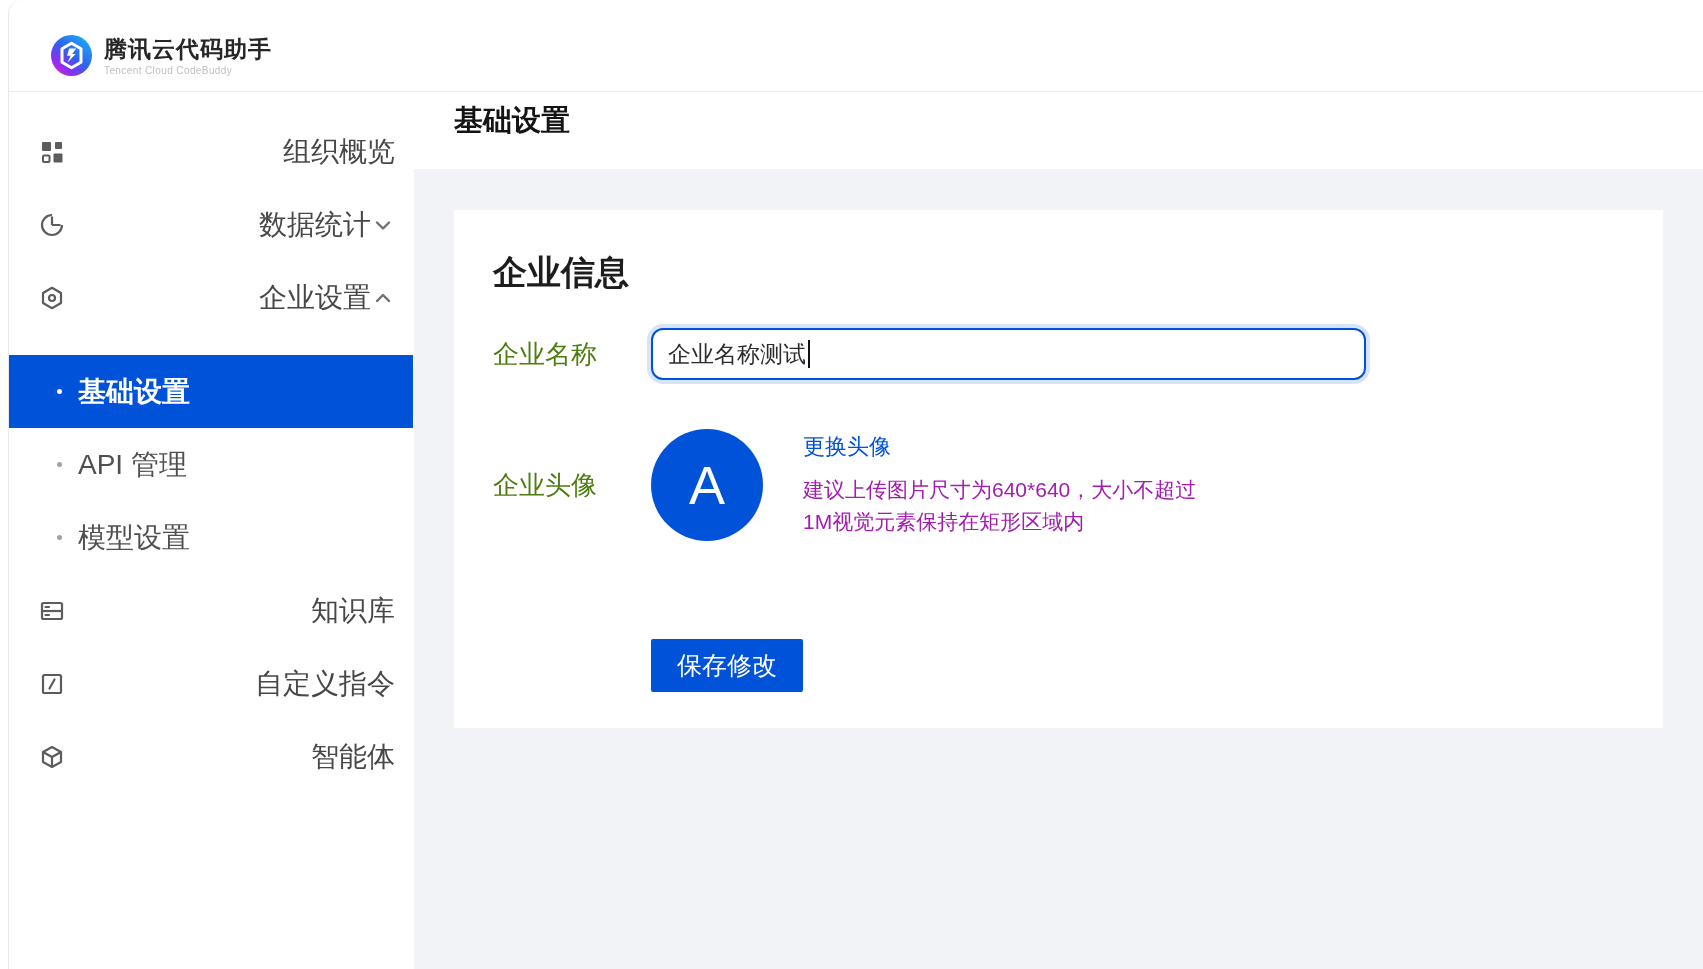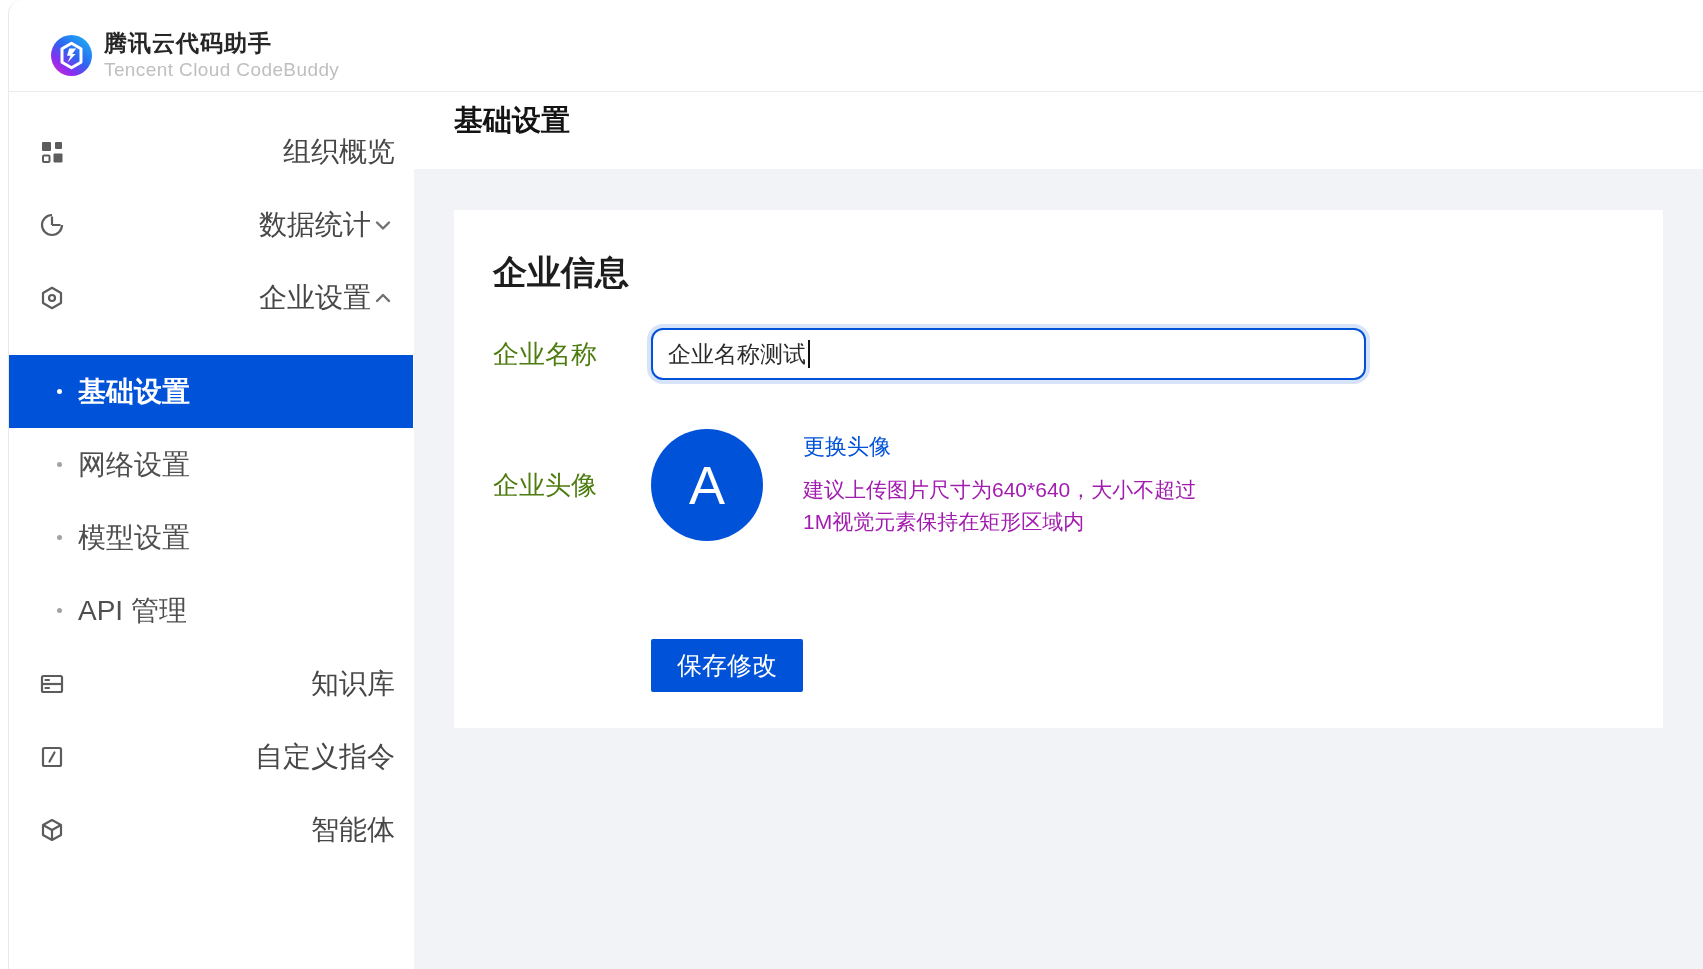--- a/index.html
+++ b/index.html
@@ -8,21 +8,21 @@
   .window { position:absolute; left:8px; top:0; width:1695px; height:969px;
             border-left:1px solid #e7e9ec; border-top-left-radius:14px; background:#fff; }
 
   
   .header { position:absolute; left:0; top:0; right:0; height:72px; background:#fff;
             border-bottom:1px solid #e9ebee; display:flex; align-items:center; padding-left:42px;
             border-top-left-radius:14px; z-index:5;margin-top:20px; }
   .logo { width:41px; height:41px; flex:0 0 auto; }
   .brand { margin-left:12px; display:flex; flex-direction:column; }
   .brand-title { font-size:23px; font-weight:700; color:#262626; letter-spacing:1px; line-height:26px; }
-  .brand-sub { font-size:19px; color:#bfbfbf; margin-top:3px; letter-spacing:.4px; }
+  .brand-sub { font-size:10px; color:#bfbfbf; margin-top:3px; letter-spacing:.4px; }
 
   
   .sidebar { position:absolute; left:0; top:72px; width:404px; bottom:0; background:#fff;text-align:right; }
   .spacer-top { height:43px; }
   .nav-item { height:73px; display:flex; align-items:center; padding:0 18px 0 30px; cursor:pointer; }
   .nav-item .nicon { width:26px; height:26px; flex:0 0 auto; }
   .nav-item .nlabel { margin-left:12px; font-size:28px; color:#474747; flex:1 1 auto; }
   .chev { width:24px; height:24px; flex:0 0 auto; }
   .sub-spacer { height:21px; }
   .sub-item { height:73px; display:flex; align-items:center; padding-left:48px; cursor:pointer; }
@@ -131,29 +131,25 @@
     </div>
 
     <div class="sub-spacer"></div>
 
     <div class="sub-item selected">
       <span class="dot"></span>
       <span class="slabel">基础设置</span>
     </div>
     <div class="sub-item">
       <span class="dot"></span>
-      <span class="slabel">网络设置</span>
+      <span class="slabel">API 管理</span>
     </div>
     <div class="sub-item">
       <span class="dot"></span>
       <span class="slabel">模型设置</span>
-    </div>
-    <div class="sub-item">
-      <span class="dot"></span>
-      <span class="slabel">API 管理</span>
     </div>
 
     <div class="nav-item">
       <span class="nicon">
         <svg width="26" height="26" viewBox="0 0 26 26" fill="none" stroke="#5c5c5c" stroke-width="2.2">
           <rect x="3" y="5" width="20" height="16" rx="1.5"></rect>
           <path d="M3 13 H23"></path>
           <path d="M6.5 9 H10" stroke-linecap="round"></path>
           <path d="M6.5 17 H10" stroke-linecap="round"></path>
         </svg>

